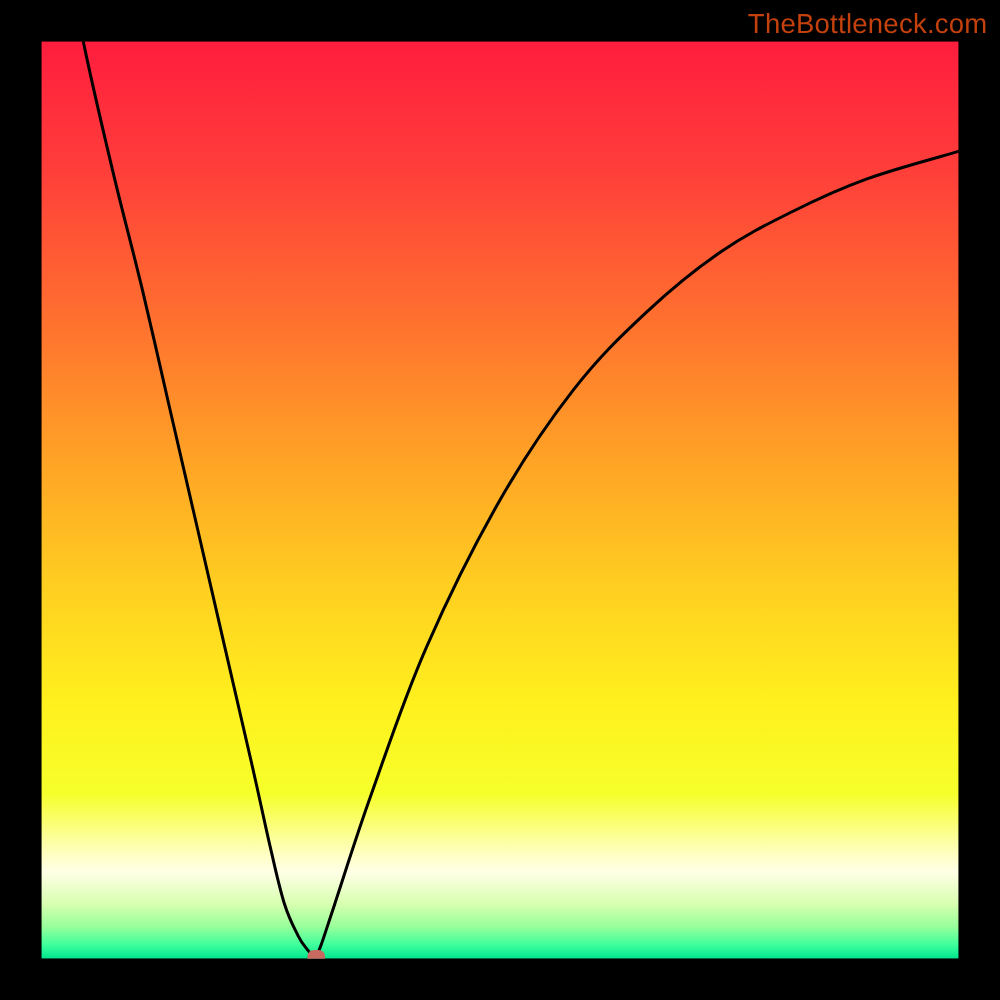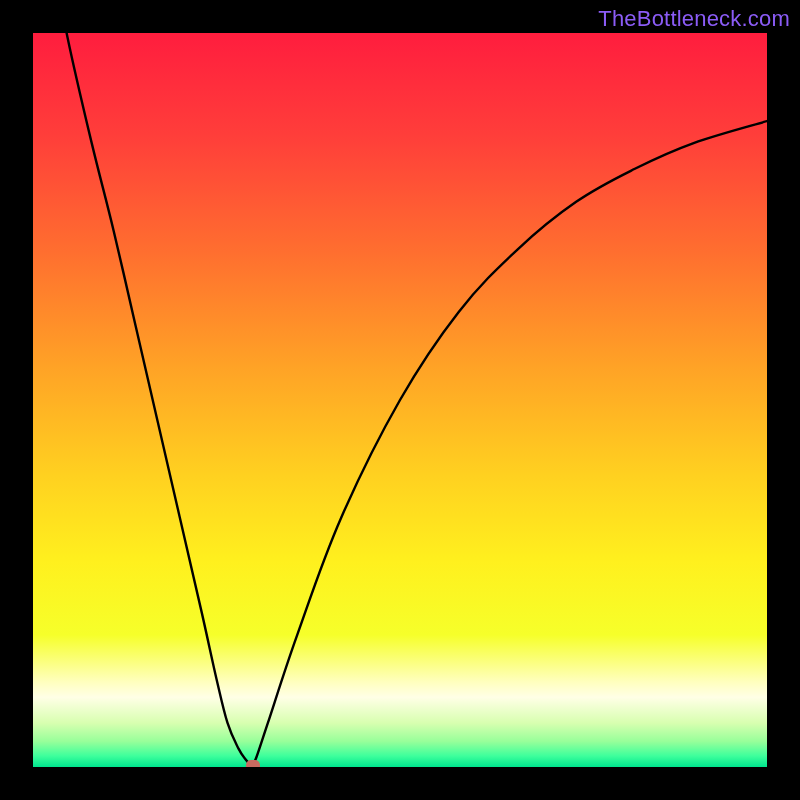--- a/index.html
+++ b/index.html
@@ -28,21 +28,21 @@
     overflow: hidden;
   }
   .gradient {
     position: absolute;
     left: 0; top: 0; right: 0; bottom: 0;
   }
   .watermark {
     position: absolute;
     top: 6px;
     right: 10px;
-    color: #8b5cf6;
+    color: #c2410c;
     font-size: 22px;
     font-weight: 500;
     letter-spacing: 0.2px;
     user-select: none;
   }
   svg.curve {
     position: absolute;
     left: 0; top: 0;
     width: 734px;
     height: 734px;

